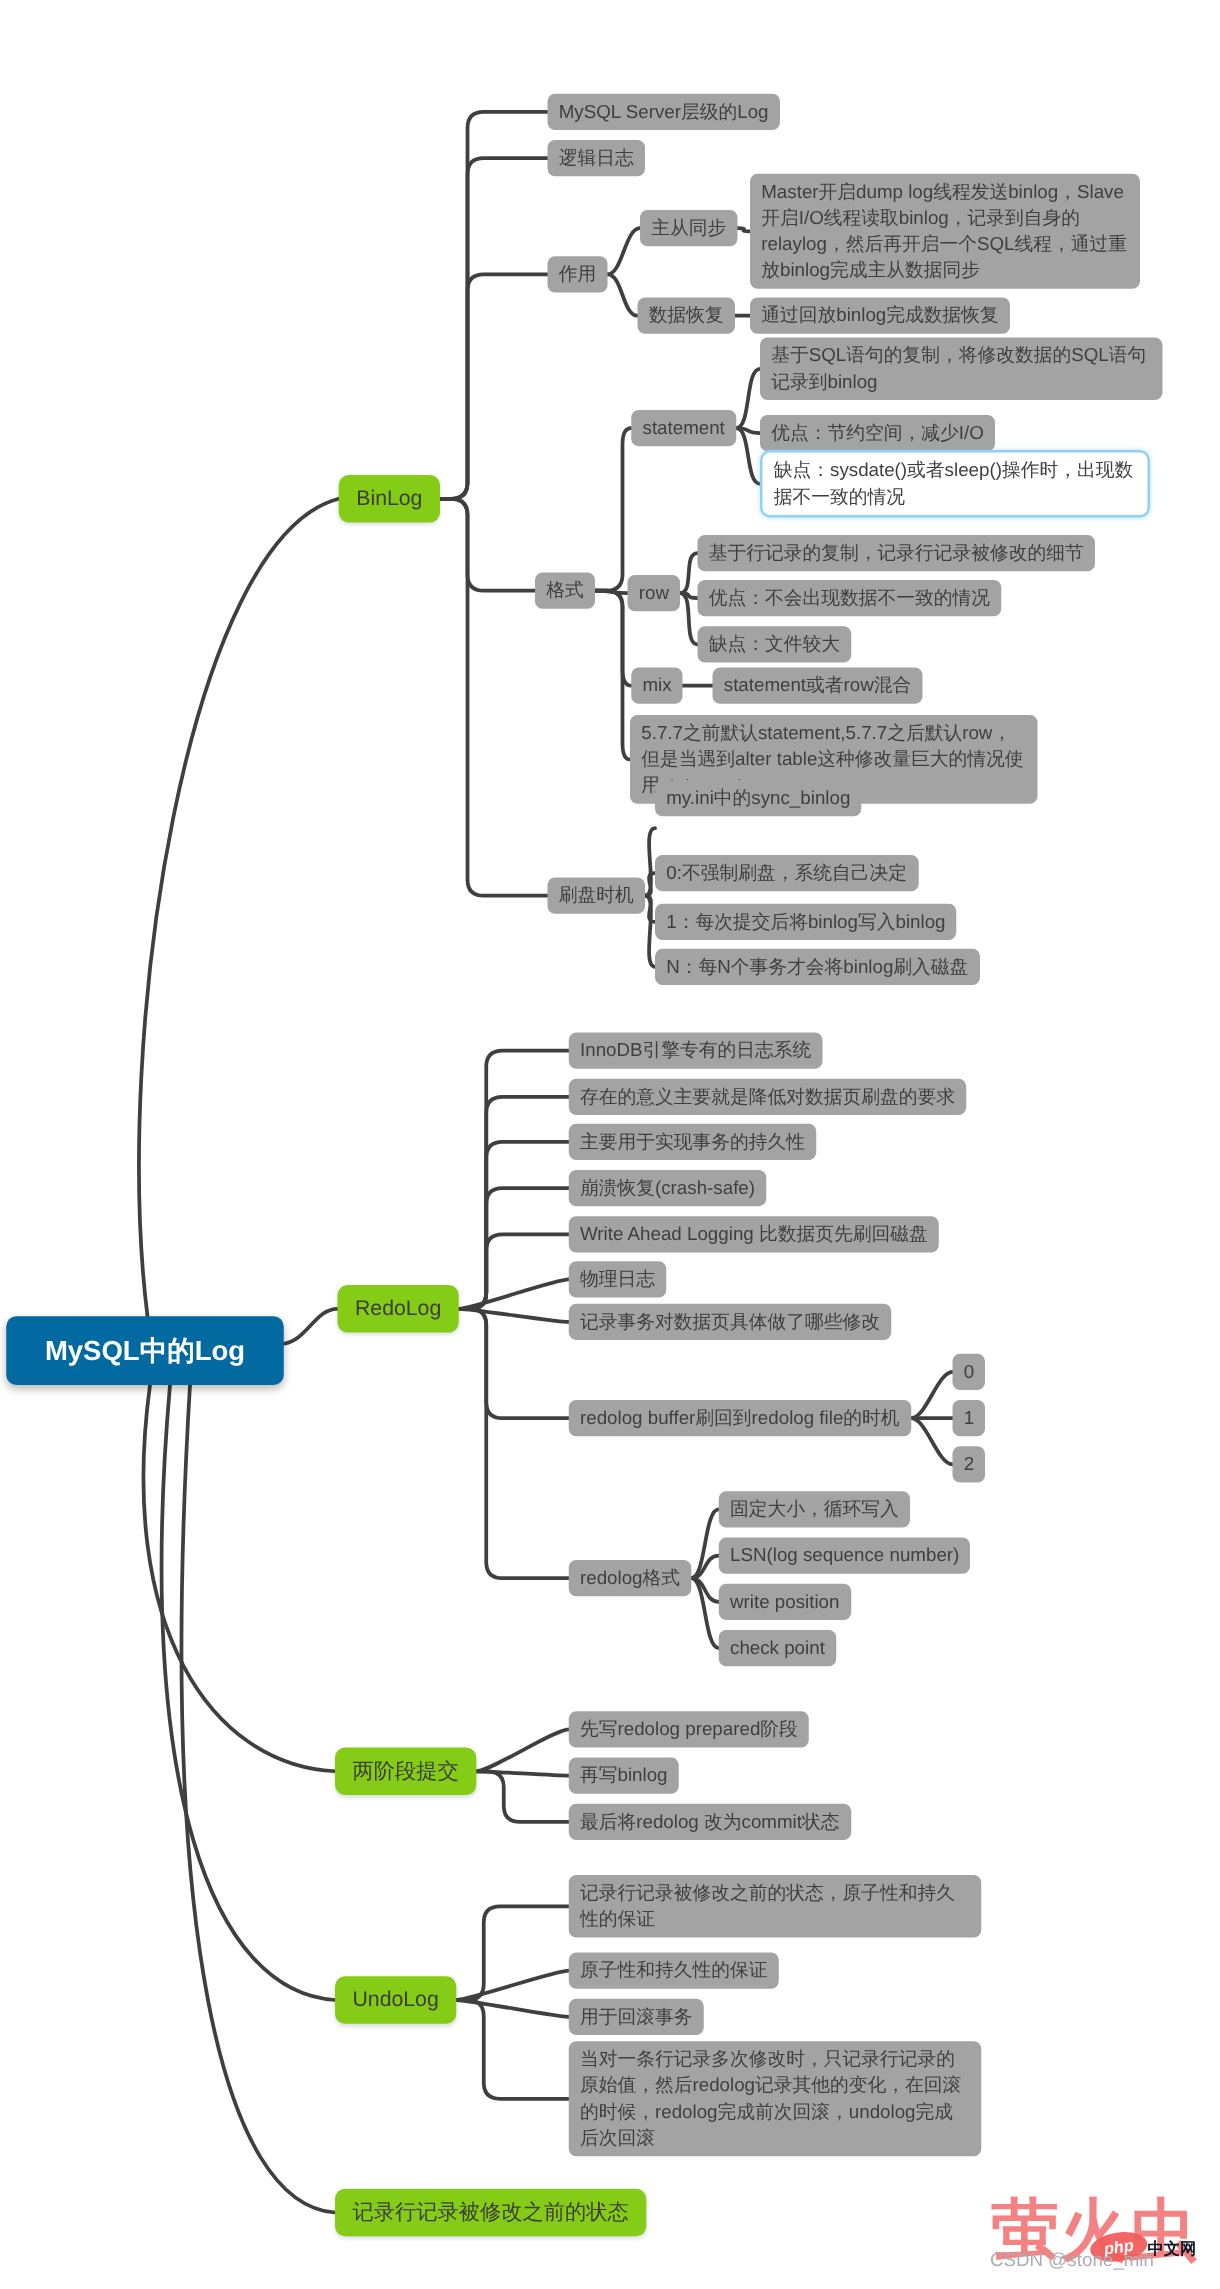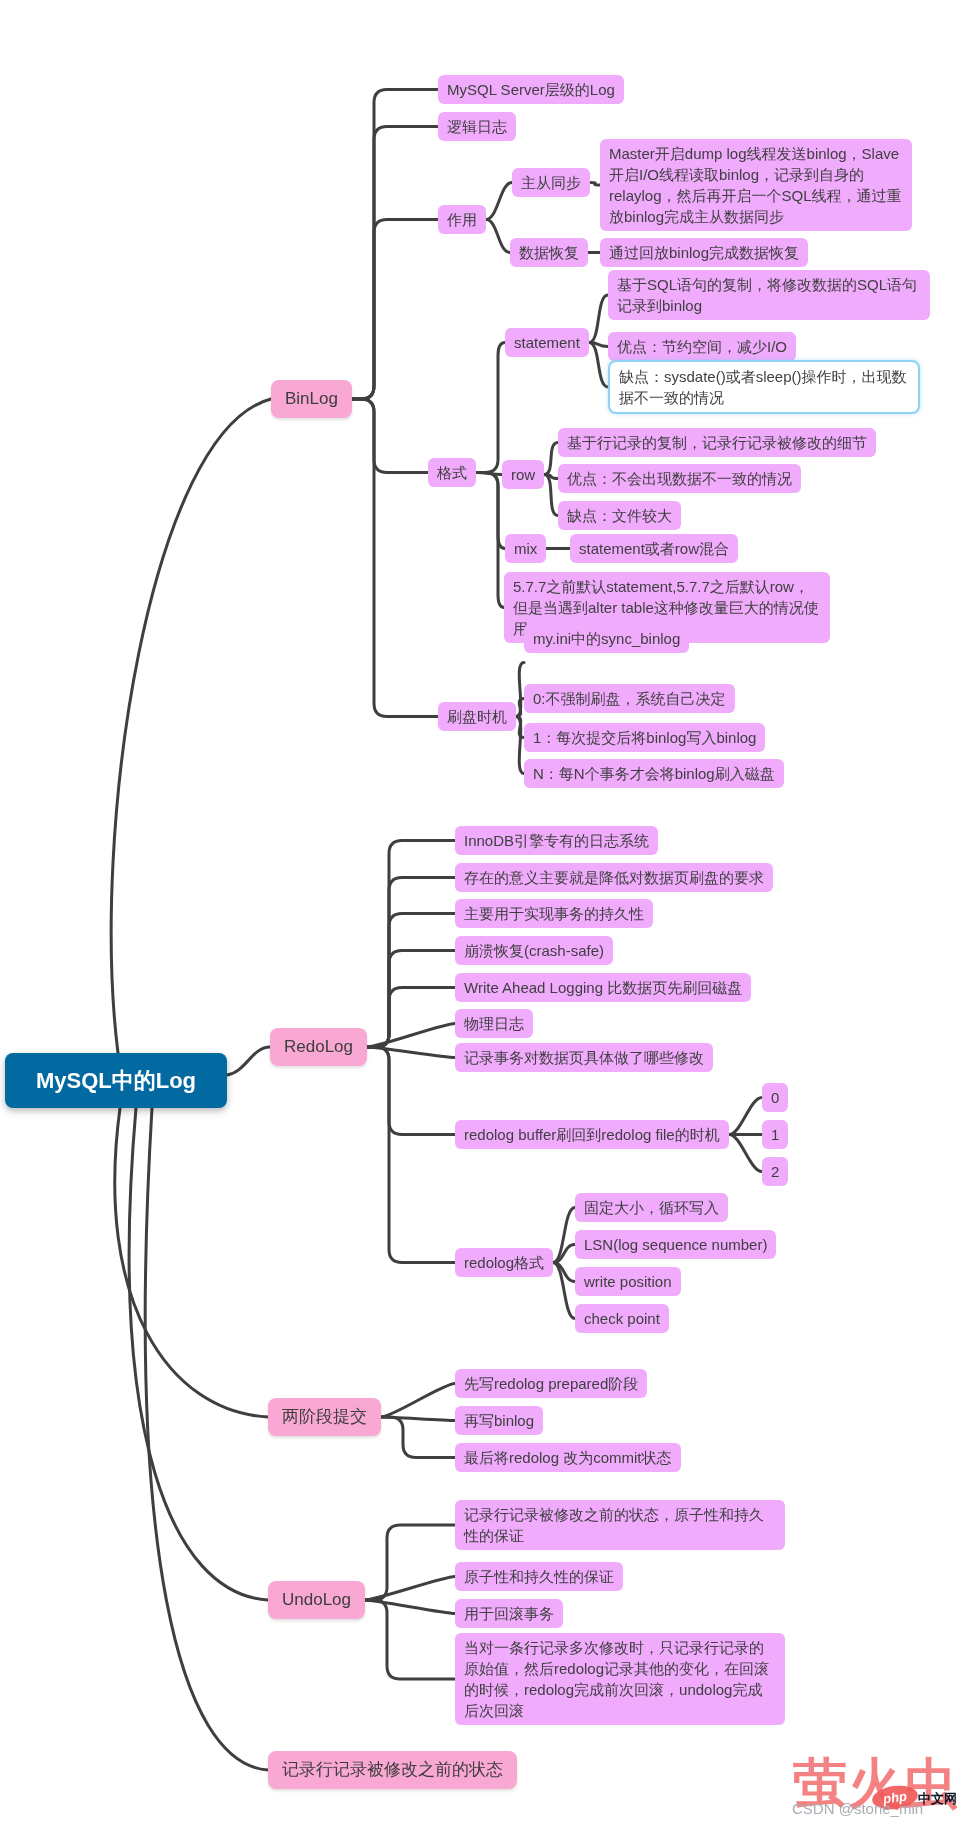--- a/index.html
+++ b/index.html
@@ -1,22 +1,22 @@
 <!DOCTYPE html>
 <html><head>
 <meta charset="utf-8">
 <style>
   html,body{margin:0;padding:0;background:#ffffff;}
   #canvas{position:relative;width:976px;height:1831px;background:#ffffff;overflow:hidden;
           font-family:"Liberation Sans","DejaVu Sans",sans-serif;}
   #wires{position:absolute;left:0;top:0;z-index:0;}
-  .node{position:absolute;z-index:2;background:#f0abfc;border-radius:6px;color:#3f3f3f;
+  .node{position:absolute;z-index:2;background:#a3a3a3;border-radius:6px;color:#3f3f3f;
         font-size:15px;line-height:21px;padding:4px 9px;white-space:nowrap;box-sizing:border-box;}
   .wrap{white-space:normal;}
-  .lvl1{background:#f9a8d4;border-radius:8px;font-size:17px;line-height:24px;padding:7px 14px;
+  .lvl1{background:#84cc16;border-radius:8px;font-size:17px;line-height:24px;padding:7px 14px;
         color:#3d3d3d;box-shadow:0 2px 3px rgba(0,0,0,.12);}
   .root{background:#0369a1;color:#ffffff;font-weight:bold;font-size:22px;line-height:55px;
         width:222px;height:55px;padding:0;text-align:center;border-radius:8px;
         box-shadow:0 3px 7px rgba(0,0,0,.28);}
   .hl{background:#ffffff;border:2px solid #8fd2f3;border-radius:8px;box-shadow:0 0 4px rgba(120,200,245,.5);}
   .wm{position:absolute;z-index:3;}
   .wm-brand{left:793px;top:1748px;font-size:54px;font-weight:bold;letter-spacing:1px;
             color:rgba(242,95,95,.78);}
   .wm-credit{left:792px;top:1800px;font-size:15px;color:#a9aeb4;}
   .wm-logo{left:872px;top:1786px;width:46px;height:23px;background:#f15a5a;border-radius:50%;

